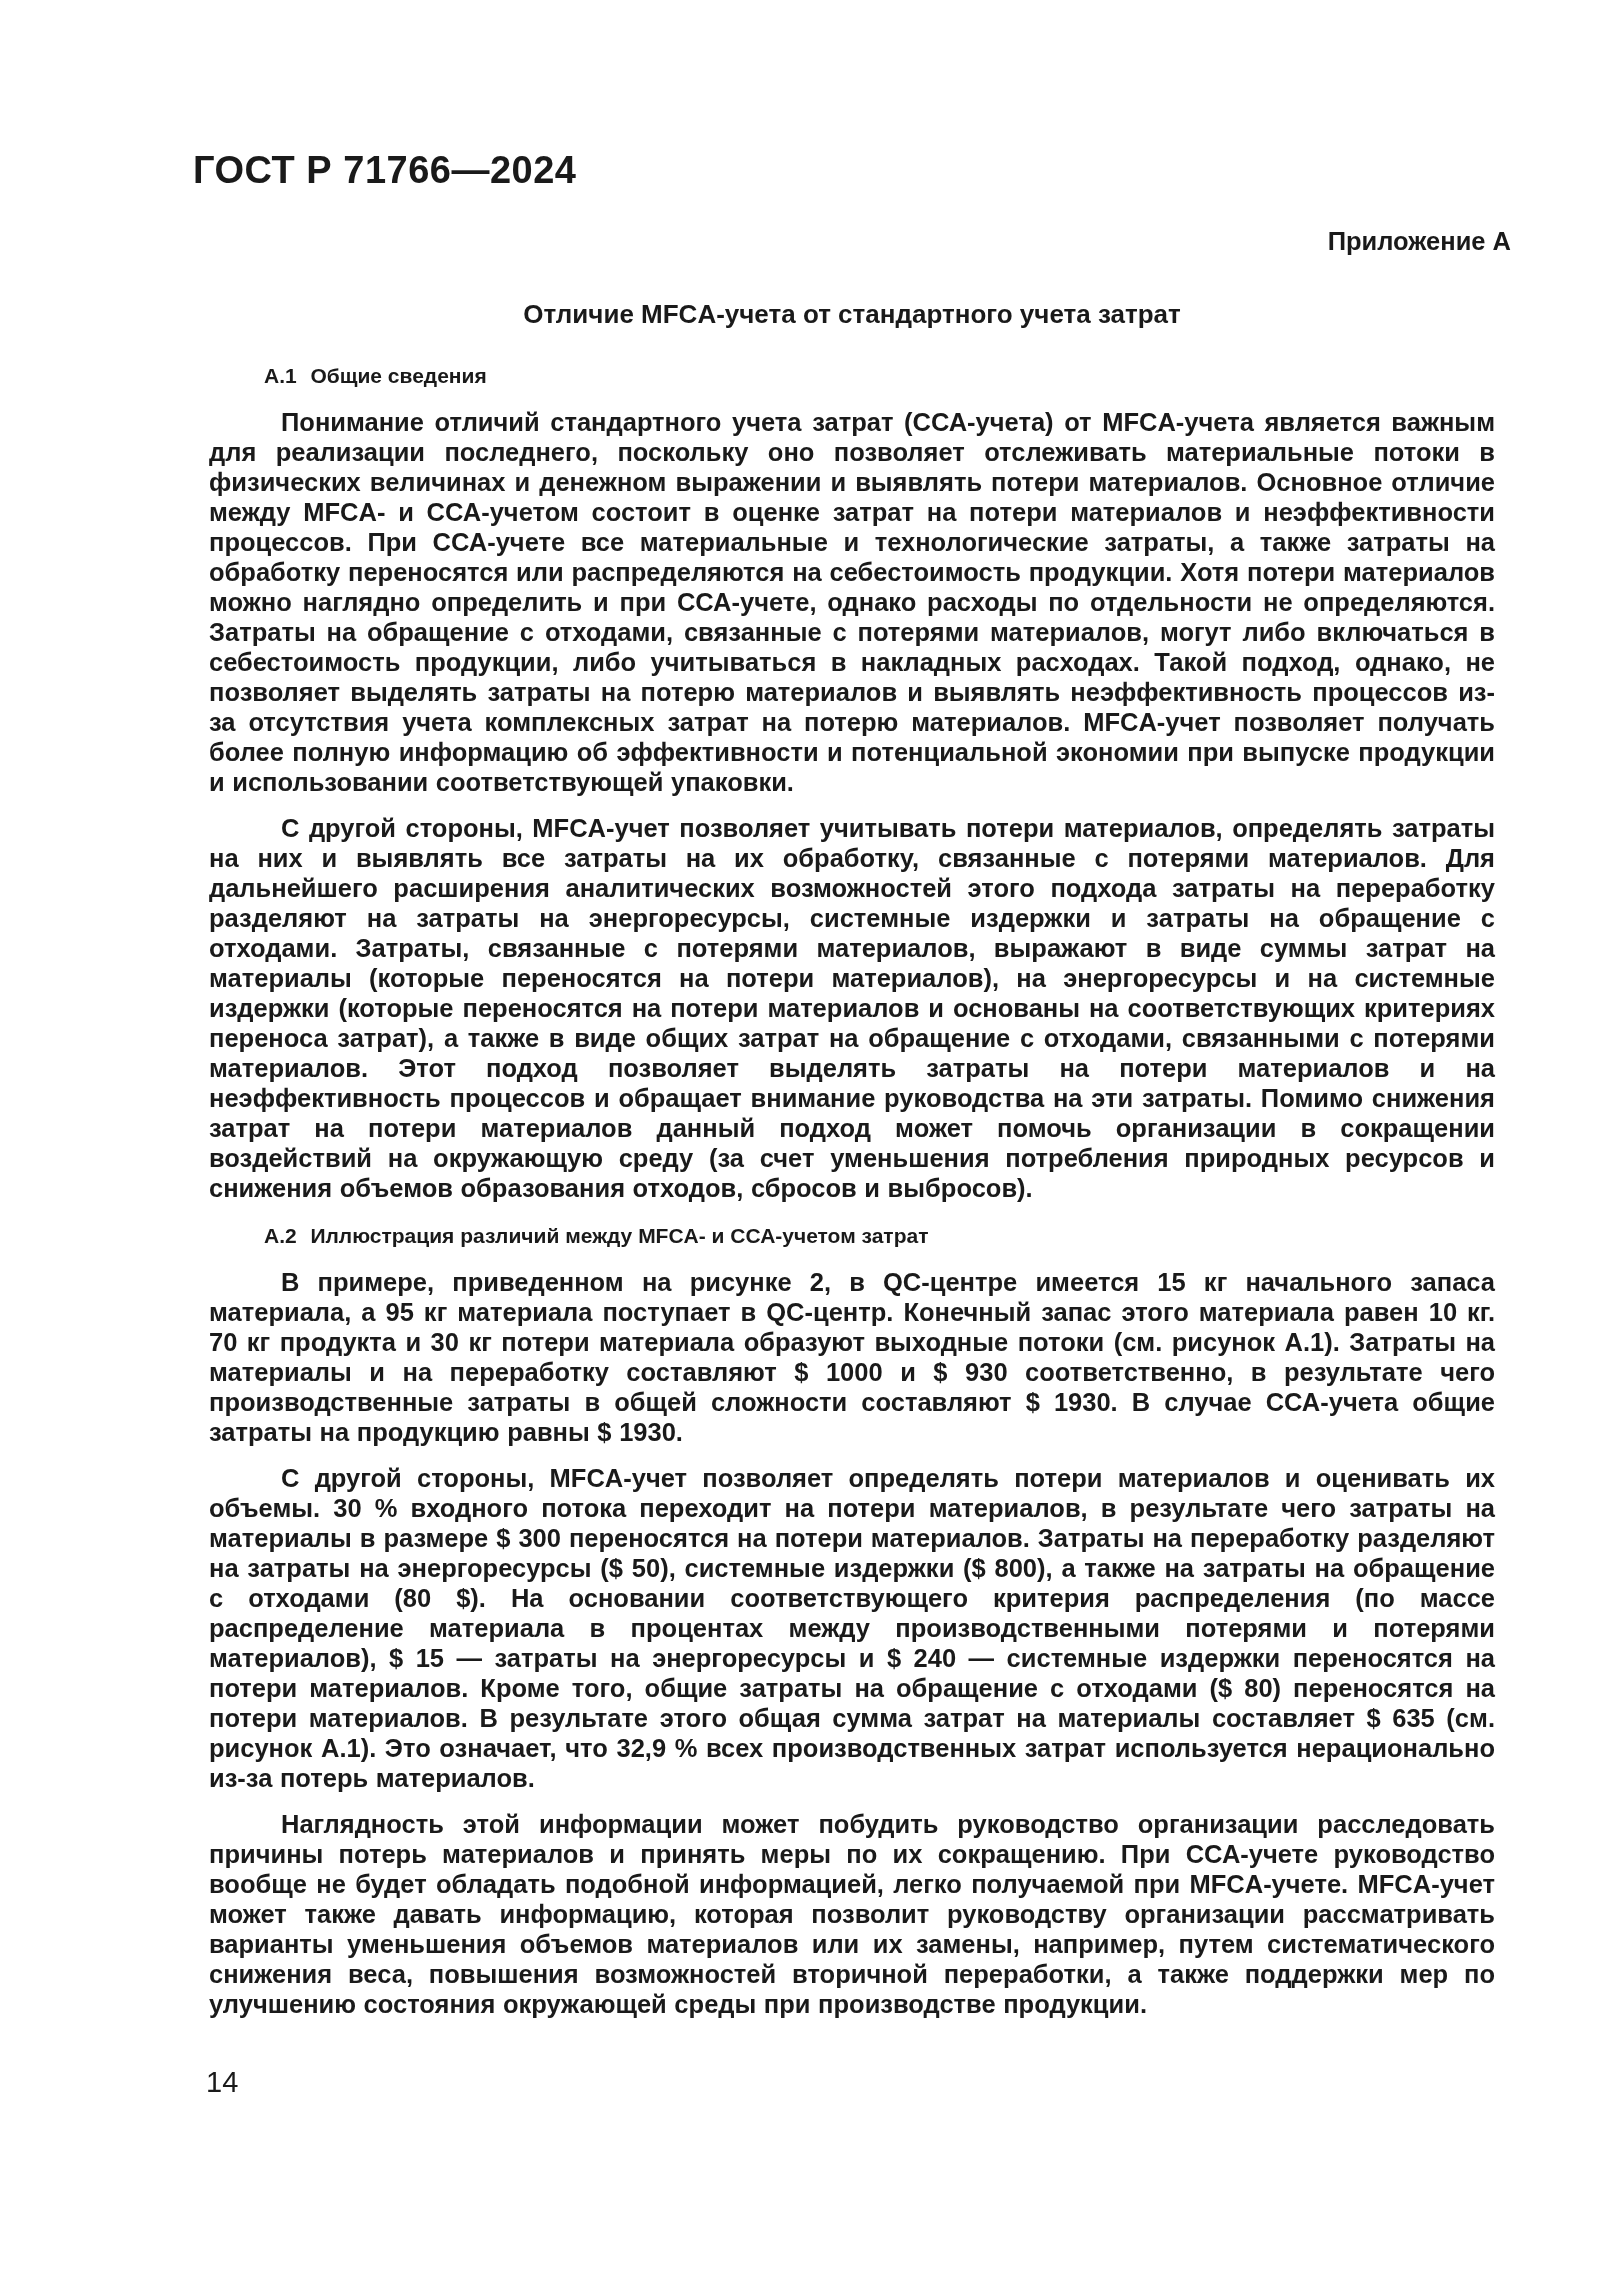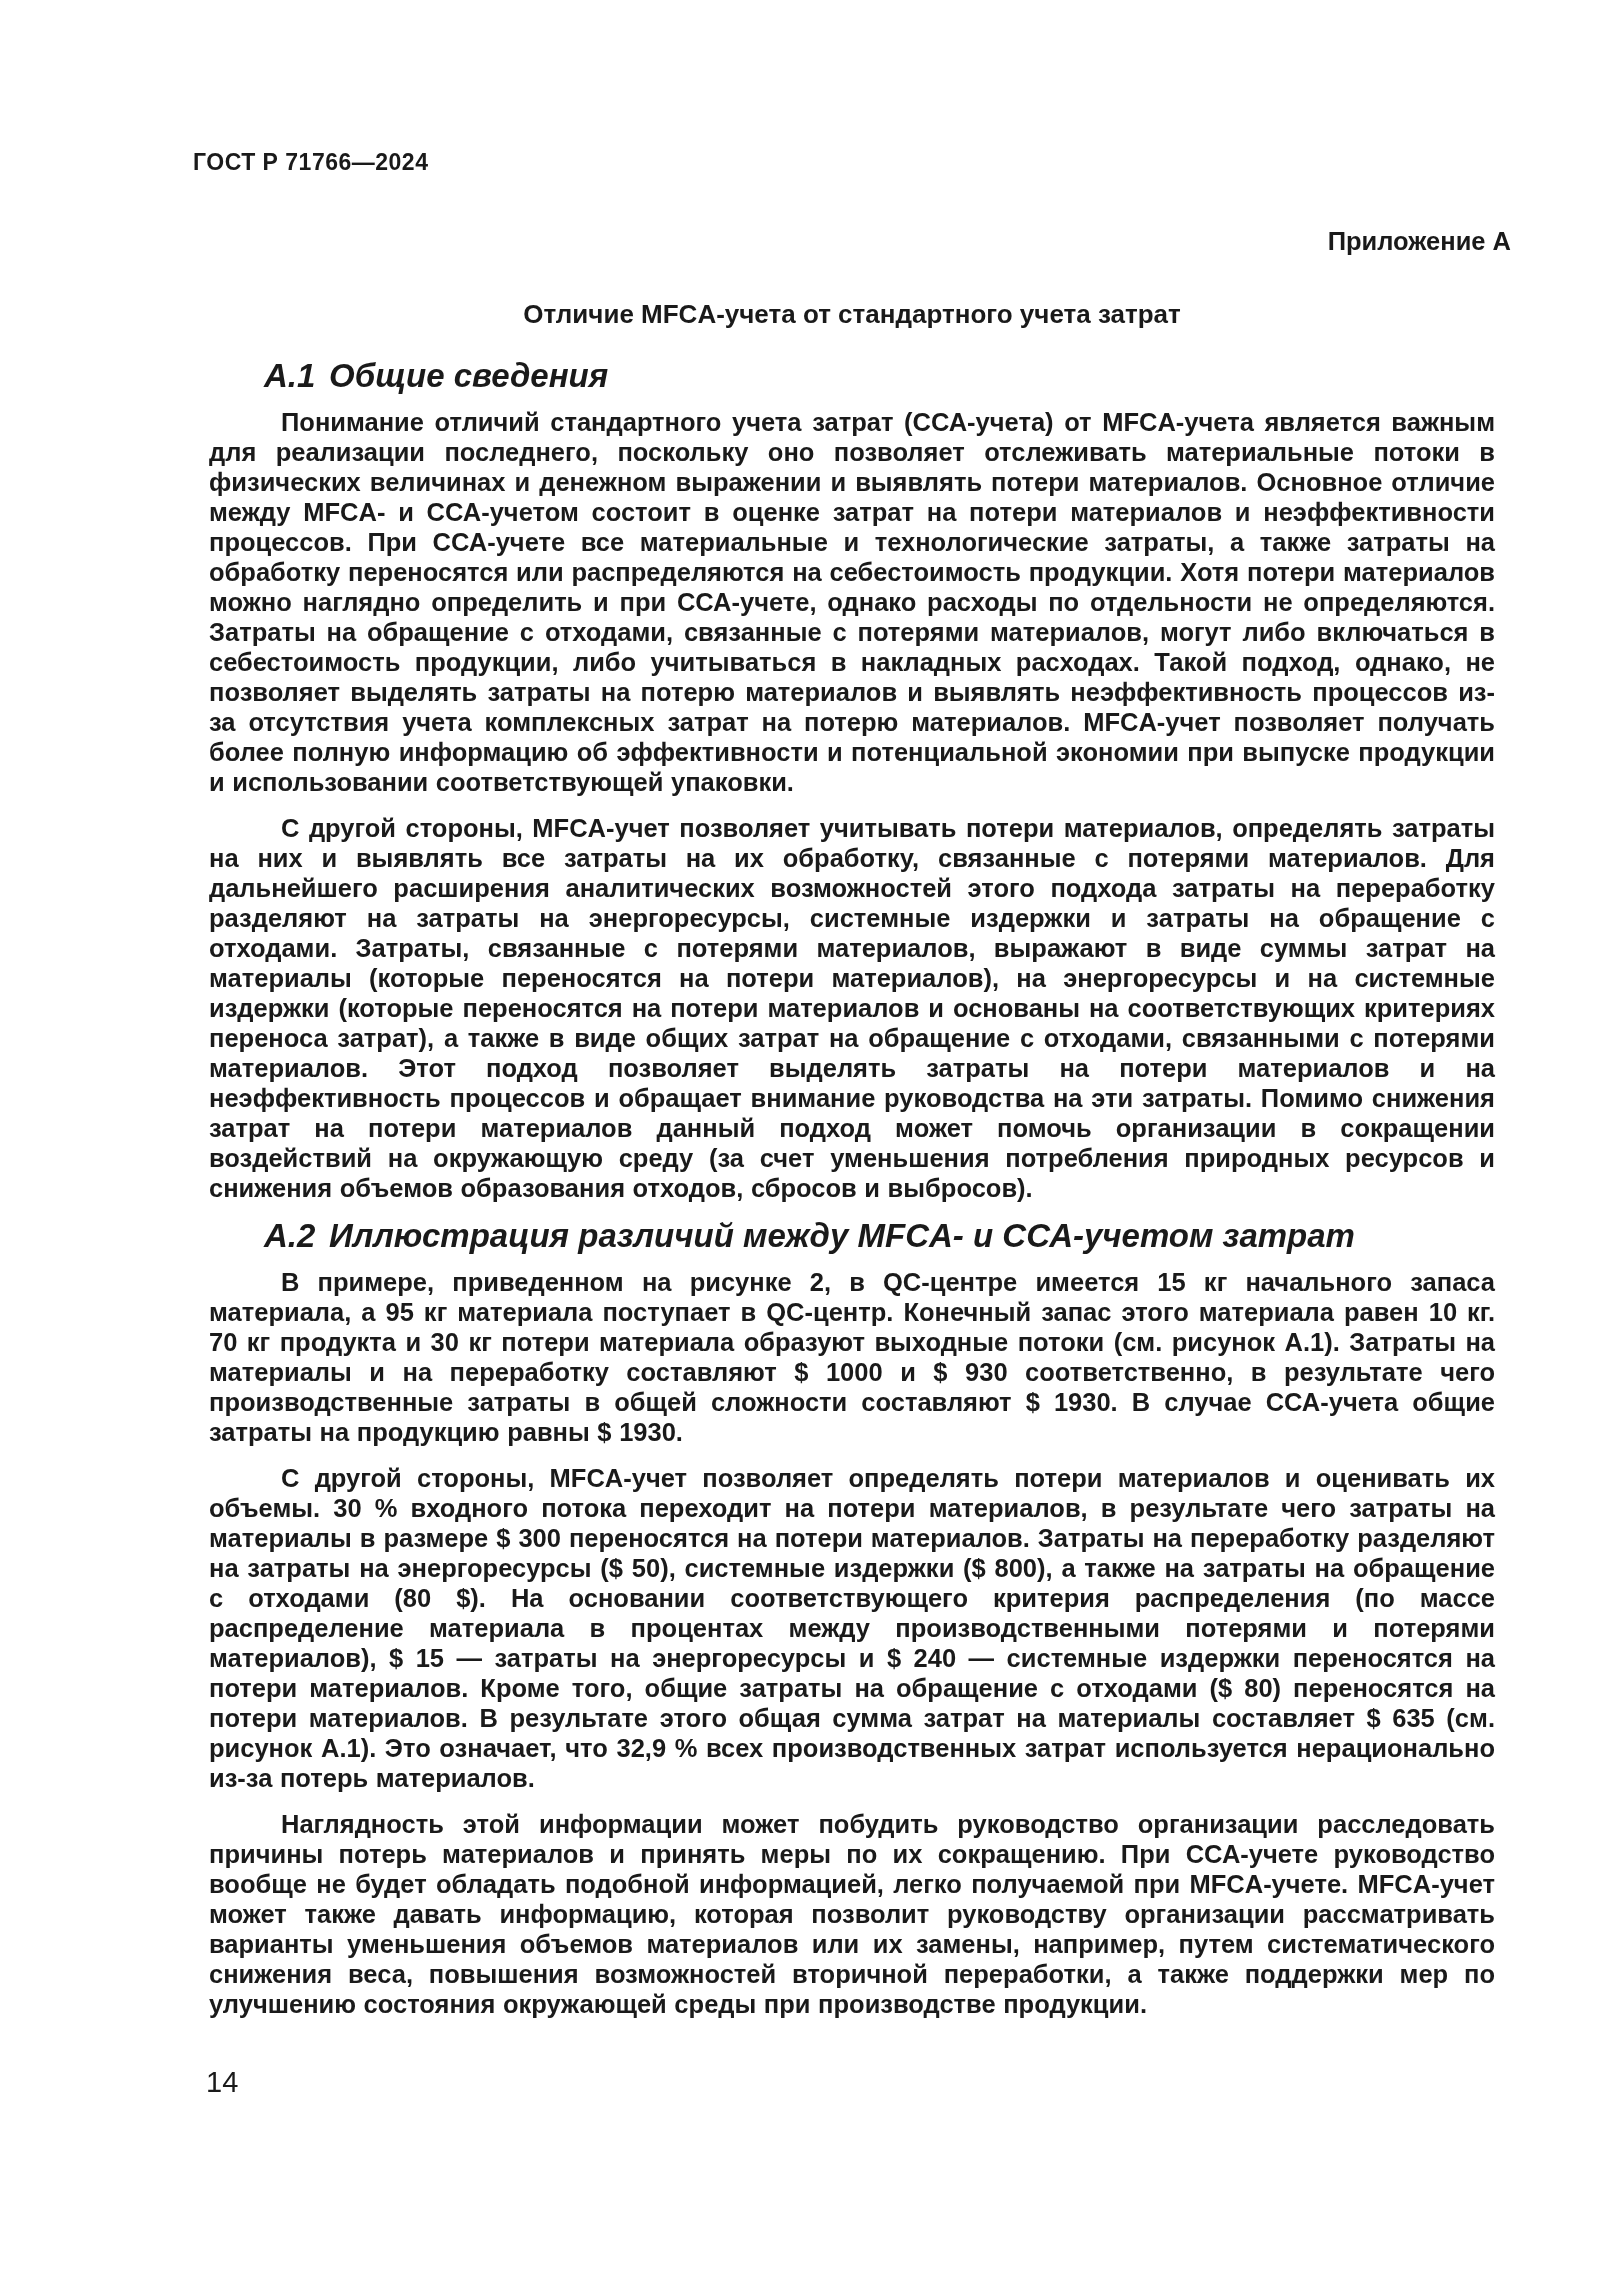--- a/index.html
+++ b/index.html
@@ -14,21 +14,21 @@
     margin: 0 auto;
     background: #ffffff;
     font-family: "Liberation Sans", sans-serif;
     color: #1a1a1a;
     overflow: hidden;
   }
   .doc-number {
     position: absolute;
     left: 193px;
     top: 149px;
-    font-size: 23px;
+    font-size: 38px;
     font-weight: bold;
     letter-spacing: 0.5px;
   }
   .content {
     position: absolute;
     left: 193px;
     top: 226px;
     width: 1318px;
   }
   .appendix-label,
@@ -44,24 +44,23 @@
     text-align: center;
     font-size: 26px;
     line-height: 30px;
     font-weight: bold;
   }
   .section-heading {
     margin: 0;
     margin-top: 32px;
     margin-bottom: 8.8px;
     padding-left: 71px;
-    font-size: 33px;
+    font-size: 21px;
     line-height: 30px;
     font-weight: bold;
-    font-style: italic;
   }
   .section-heading .sec-num {
     margin-right: 13.7px;
   }
   .section-heading.second {
     margin-top: 18px;
   }
   .body-text p {
     margin: 16px;
     font-size: 25.5px;

